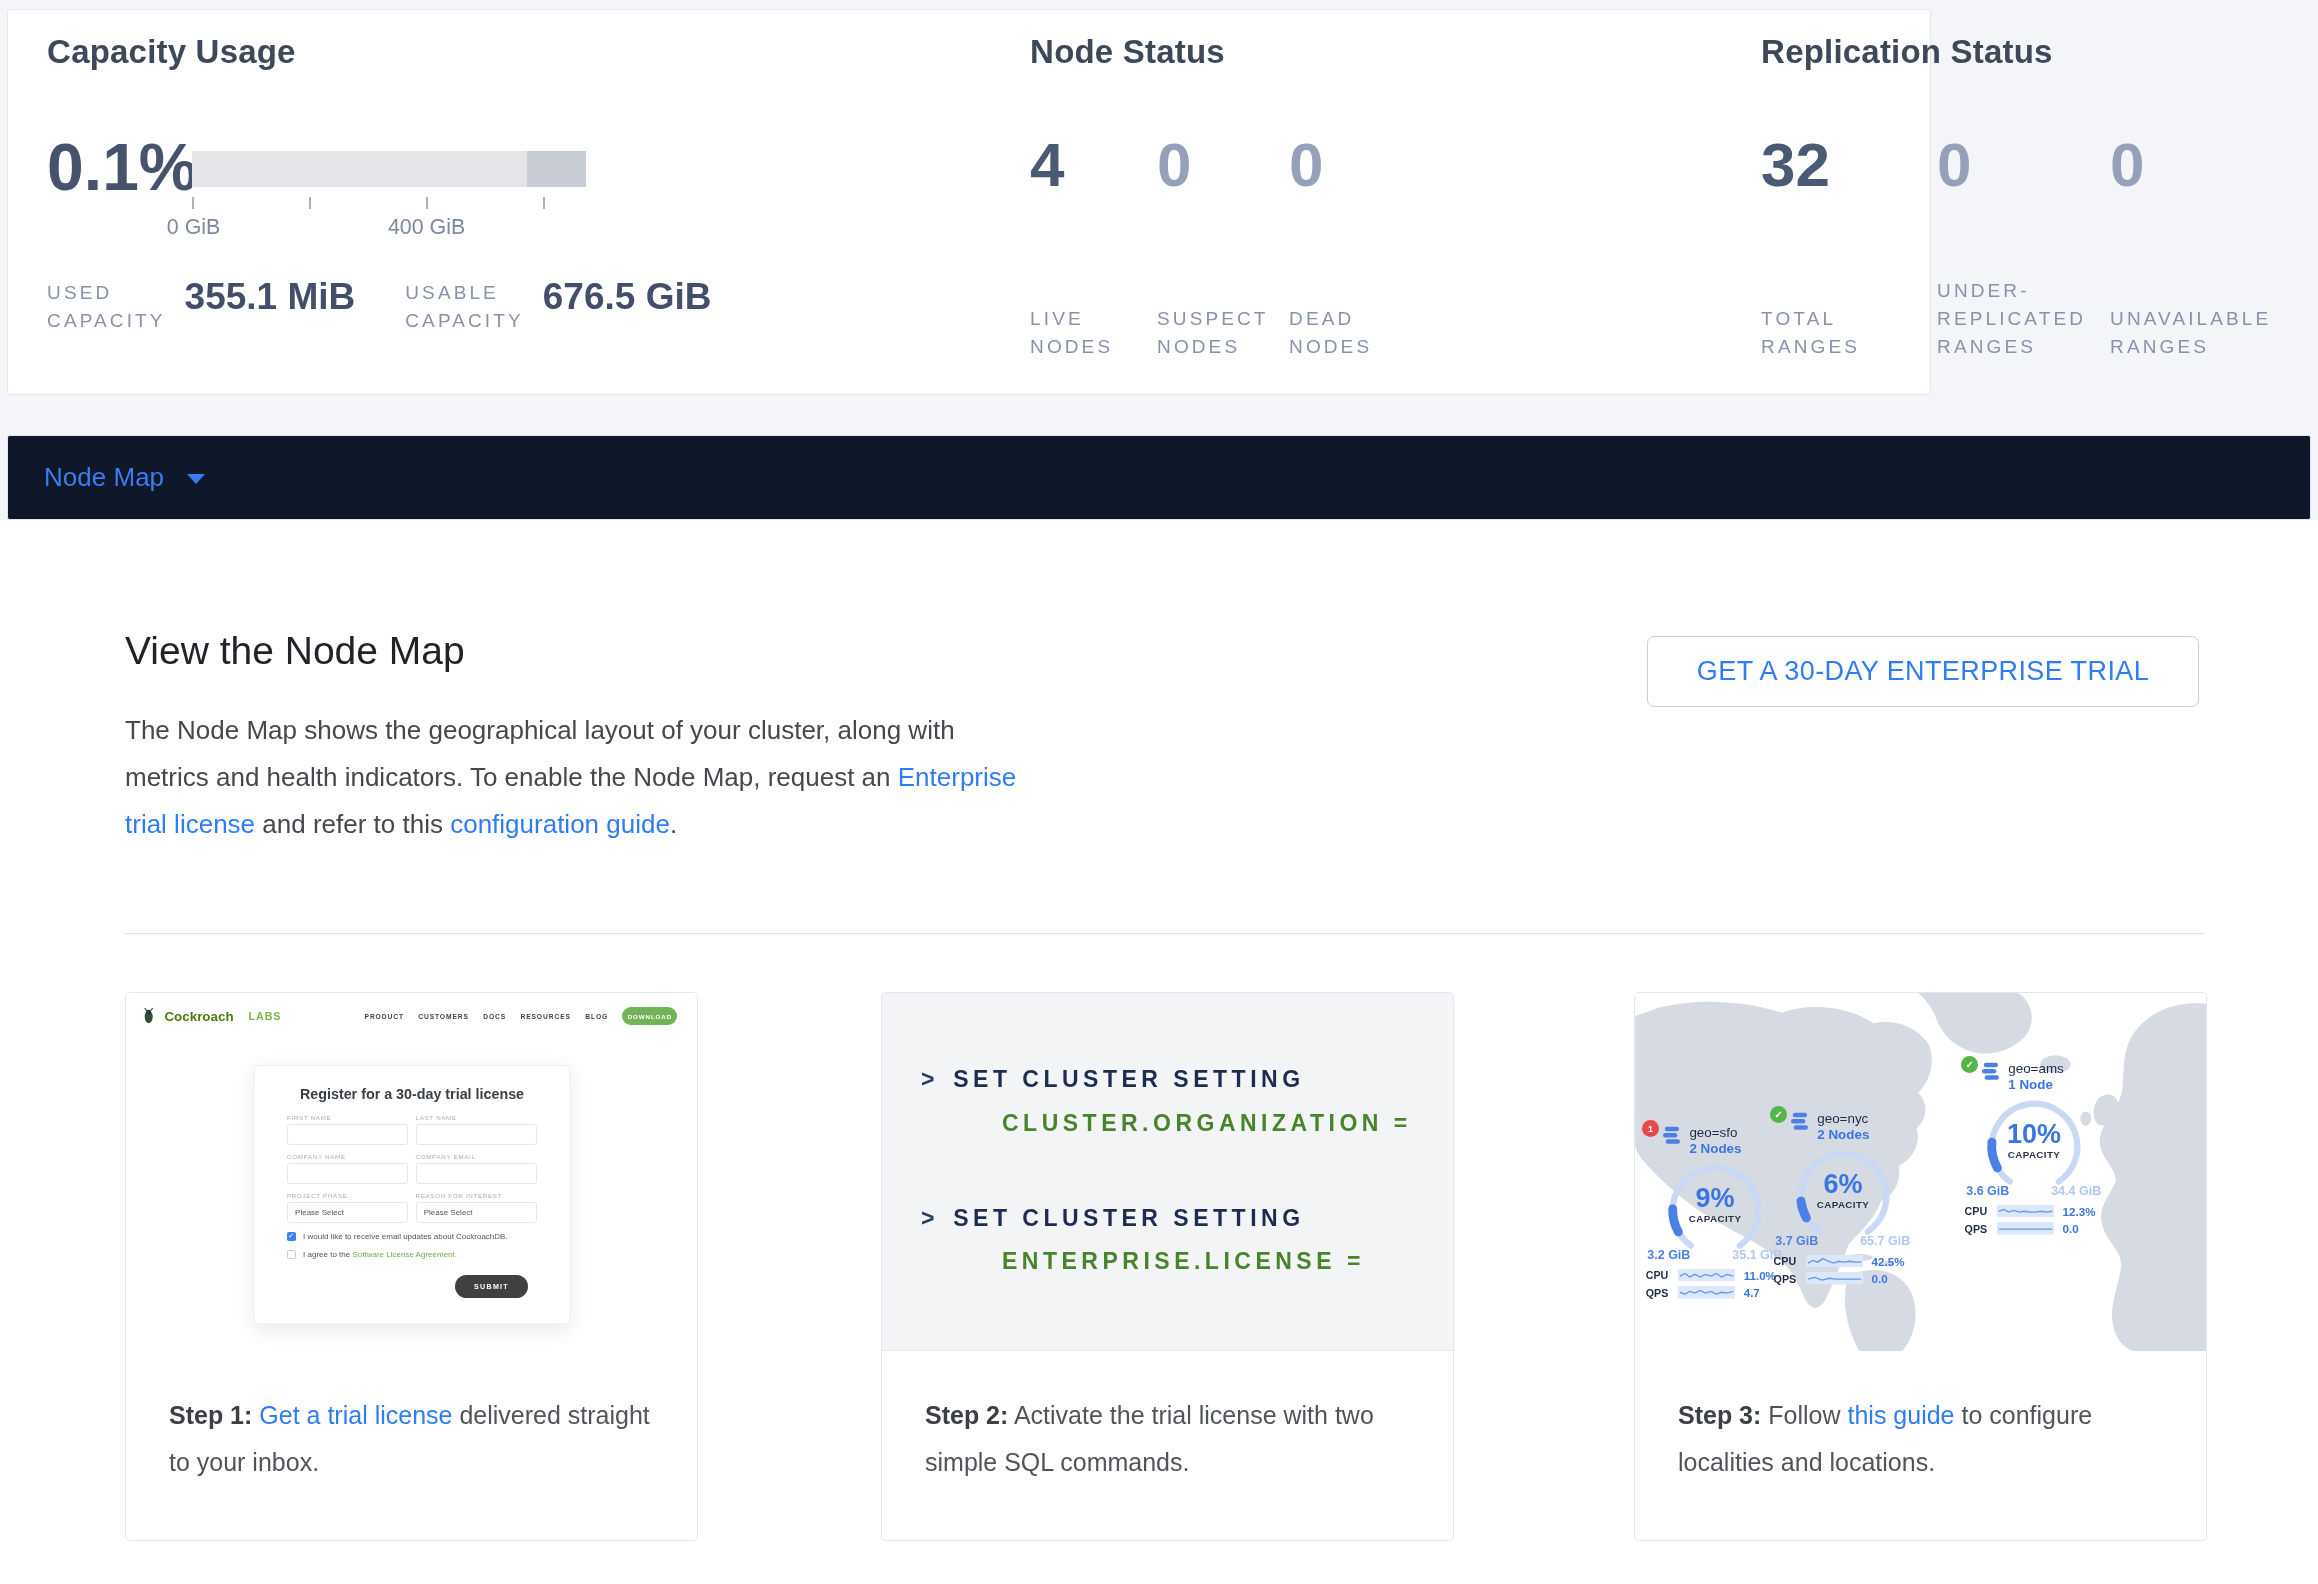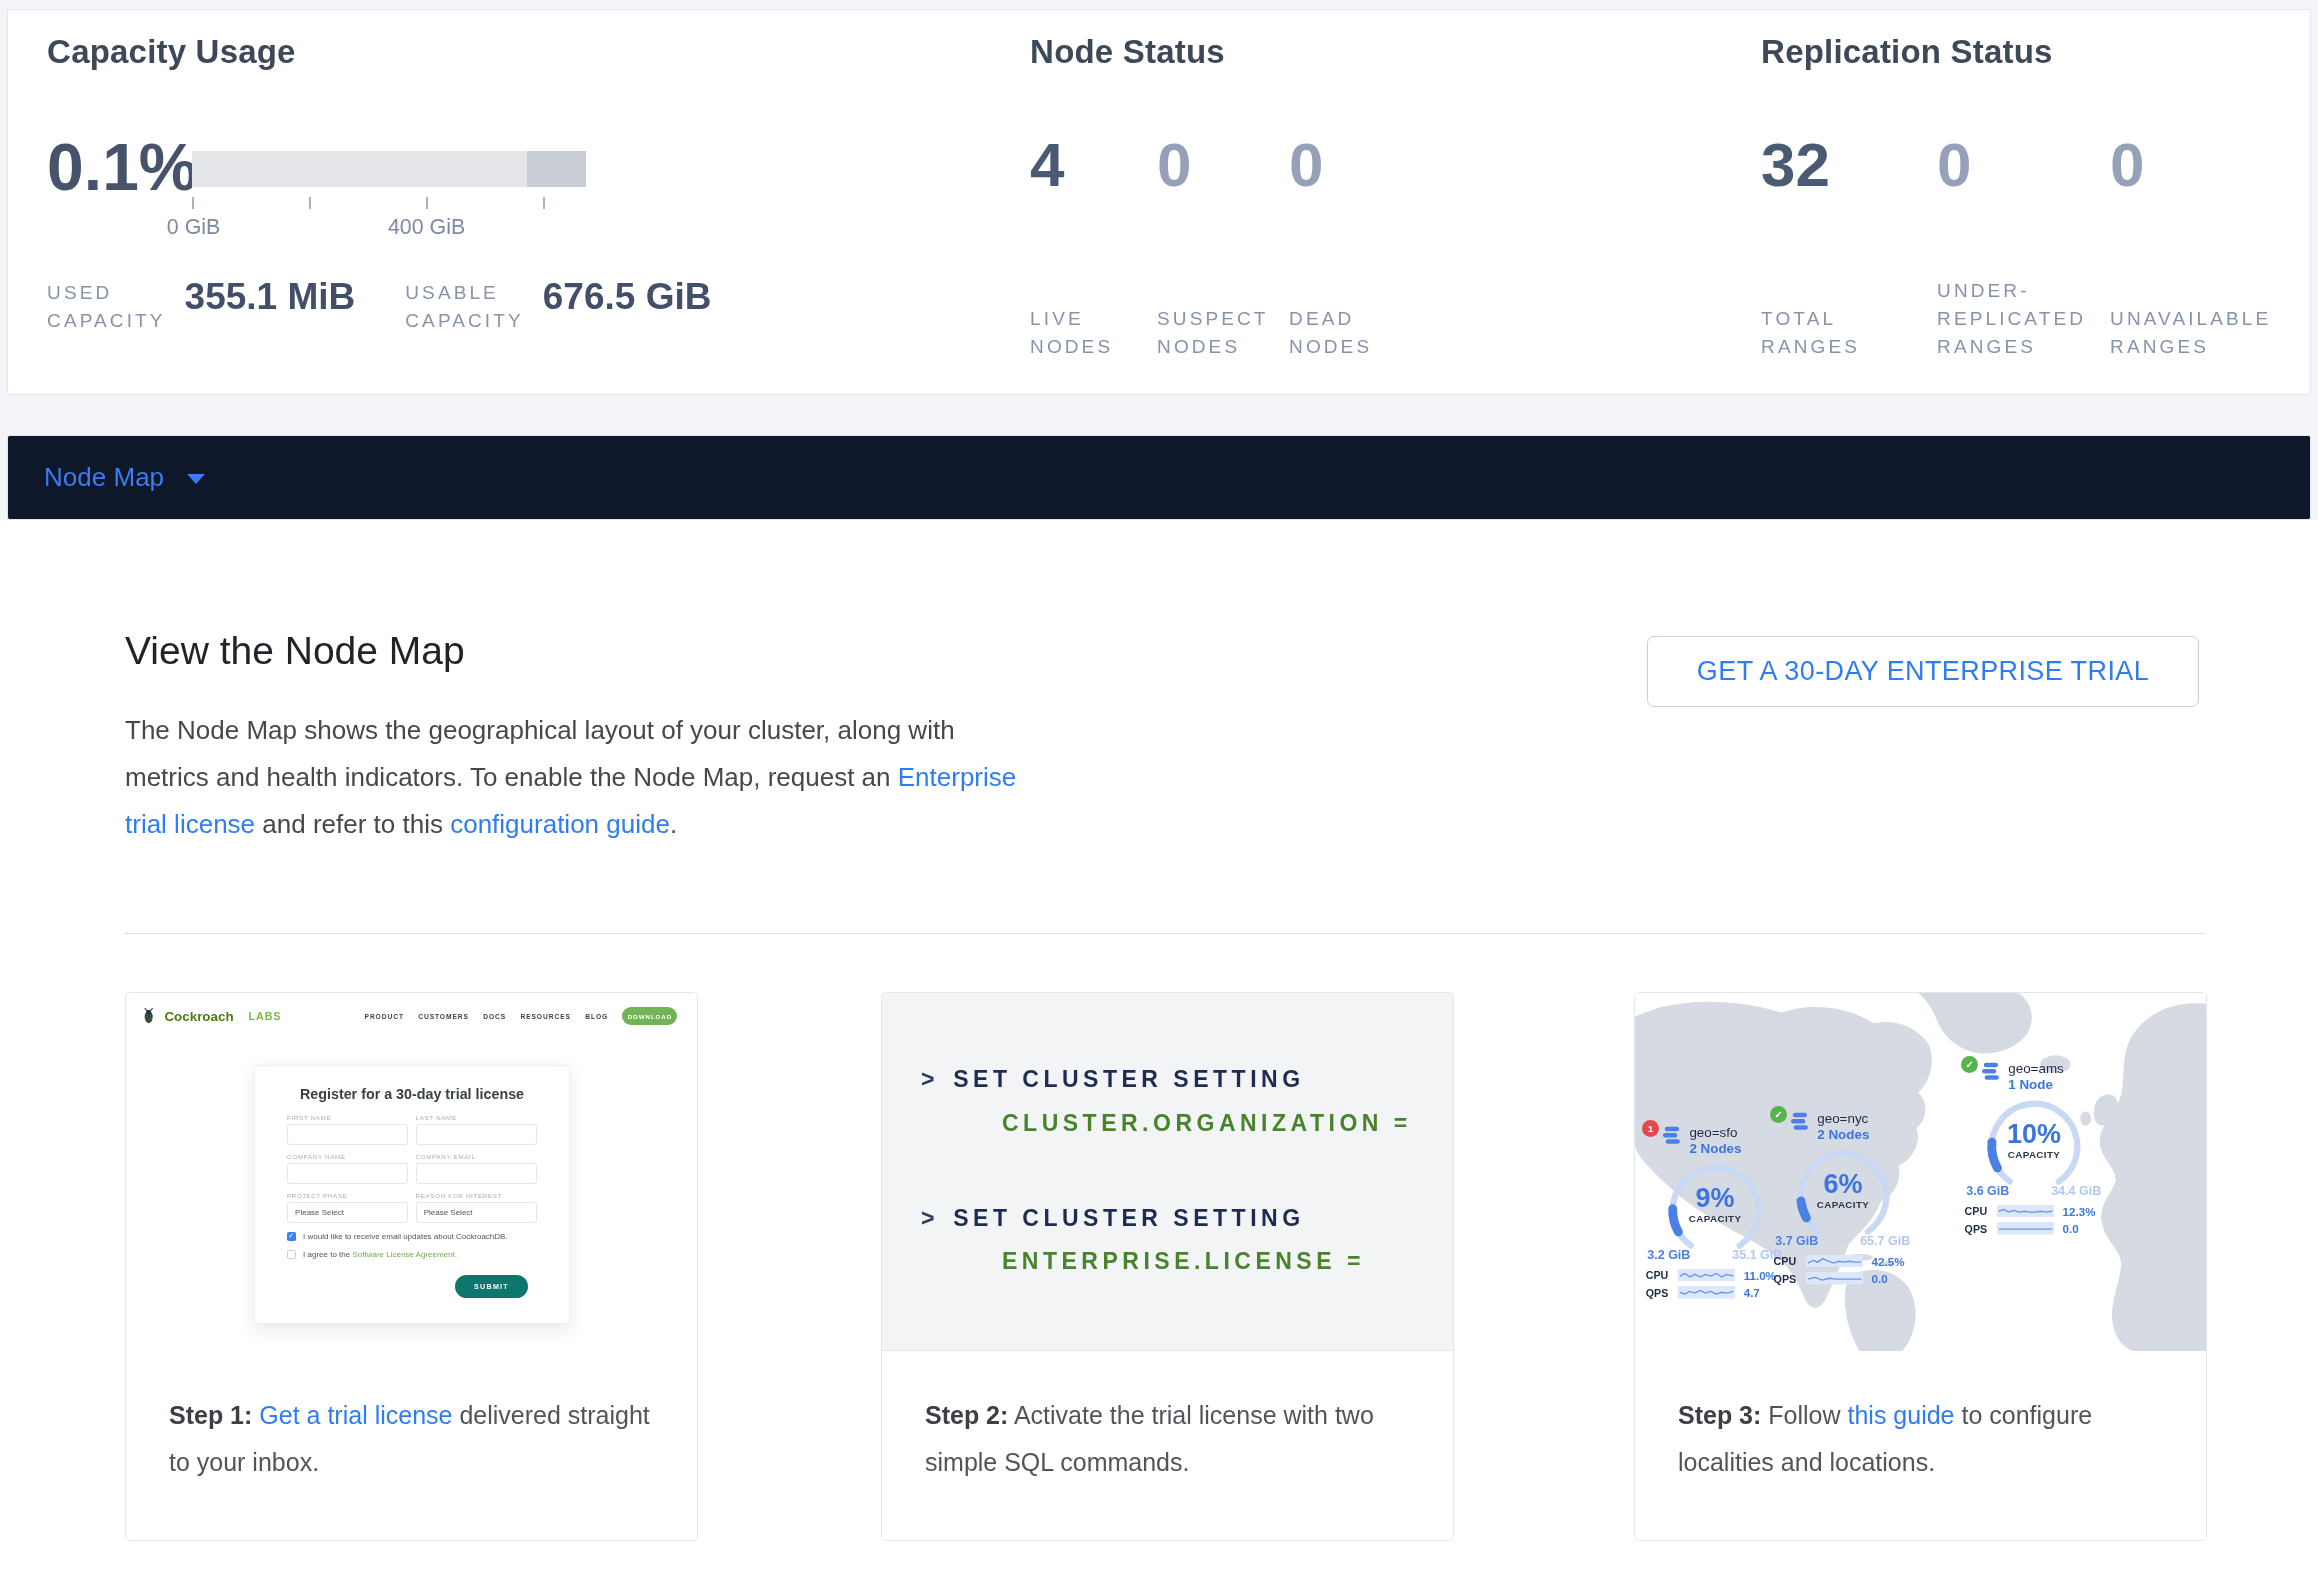--- a/index.html
+++ b/index.html
@@ -1,21 +1,21 @@
 <!DOCTYPE html>
 <html style="font-size:14.3px"><head>
 <meta charset="utf-8">
 <style>
   * { margin:0; padding:0; box-sizing:border-box; }
   html,body { width:2319px; height:1585px; background:#ffffff; font-family:"Liberation Sans", sans-serif; position:relative; overflow:hidden; }
 
   .top-bg { position:absolute; left:0; top:0; width:2319px; height:522px; background:#f3f5f9; }
 
   
-  .summary-panel { position:absolute; left:7.1px; top:9px; width:2304px; height:386px; background:#ffffff; border:0.9px solid #e3e6ec; border-radius:2.7px; }
+  .summary-panel { position:absolute; left:7.1px; top:9px; width:1924px; height:386px; background:#ffffff; border:0.9px solid #e3e6ec; border-radius:2.7px; }
   .section-title { font-size:33px; font-weight:bold; color:#3d4859; letter-spacing:0.2px; }
   .tracking-label { font-size:19px; letter-spacing:3.1px; color:#8792ab; line-height:28px; font-weight:400; }
 
   .capacity-section { position:absolute; left:39px; top:23px; width:936px; }
   .cap-percent { position:absolute; left:0; top:96px; font-size:66px; font-weight:bold; color:#47536b; }
   .cap-bar { position:absolute; left:145px; top:118px; width:394px; height:36px; background:#e3e5e9; }
   .cap-bar-dark { position:absolute; right:0; top:0; width:59px; height:36px; background:#c8ccd5; }
   .cap-tick { position:absolute; top:164px; width:1.8px; height:11.6px; background:#a9b2c4; }
   .cap-tick-label { position:absolute; top:182px; width:107px; text-align:center; font-size:21.4px; color:#7e89a2; }
   .cap-metrics { position:absolute; left:0; top:246px; display:flex; align-items:flex-start; }
@@ -67,21 +67,21 @@
   .mini-field { width:50%; }
   .mini-field-label { font-size:6.2px; letter-spacing:0.7px; color:#a8aeb7; margin-bottom:2.7px; }
   .mini-input { height:21.4px; border:0.9px solid #e3e6ea; border-radius:2.7px; background:#fff; display:flex; align-items:center; padding-left:7.1px; font-size:8px; color:#4e555e; }
   .mini-check-row { display:flex; align-items:center; margin-top:9px; }
   .mini-checkbox { width:9px; height:9px; border-radius:1.8px; margin-right:7.1px; flex:none; position:relative; }
   .mini-checkbox.checked { background:#3b82f6; }
   .mini-checkbox.checked::after { content:"✓"; position:absolute; left:1.3px; top:-0.9px; color:#fff; font-size:7.1px; }
   .mini-checkbox.empty { background:#fff; border:0.9px solid #c9ced6; }
   .mini-check-text { font-size:8px; color:#4e555e; }
   .mini-green-link { color:#6fae4e; }
-  .mini-submit { position:absolute; right:41px; bottom:25px; width:73px; height:23px; background:#0f766e; border-radius:11.6px; color:#fff; font-size:7.1px; font-weight:bold; letter-spacing:1.3px; display:flex; align-items:center; justify-content:center;text-align:center; }
+  .mini-submit { position:absolute; right:41px; bottom:25px; width:73px; height:23px; background:#404040; border-radius:11.6px; color:#fff; font-size:7.1px; font-weight:bold; letter-spacing:1.3px; display:flex; align-items:center; justify-content:center;text-align:center; }
 
   
   .code-line { position:absolute; font-size:23px; font-weight:bold; letter-spacing:4.5px; white-space:nowrap; }
   .code-prompt { color:#2c3d63; margin-right:14.3px; }
   .code-cmd { color:#1e2c51; }
   .code-arg { color:#49832b; }
 
   
   .map-svg { position:absolute; left:0; top:0; }
   .marker { position:absolute; width:146px; }

